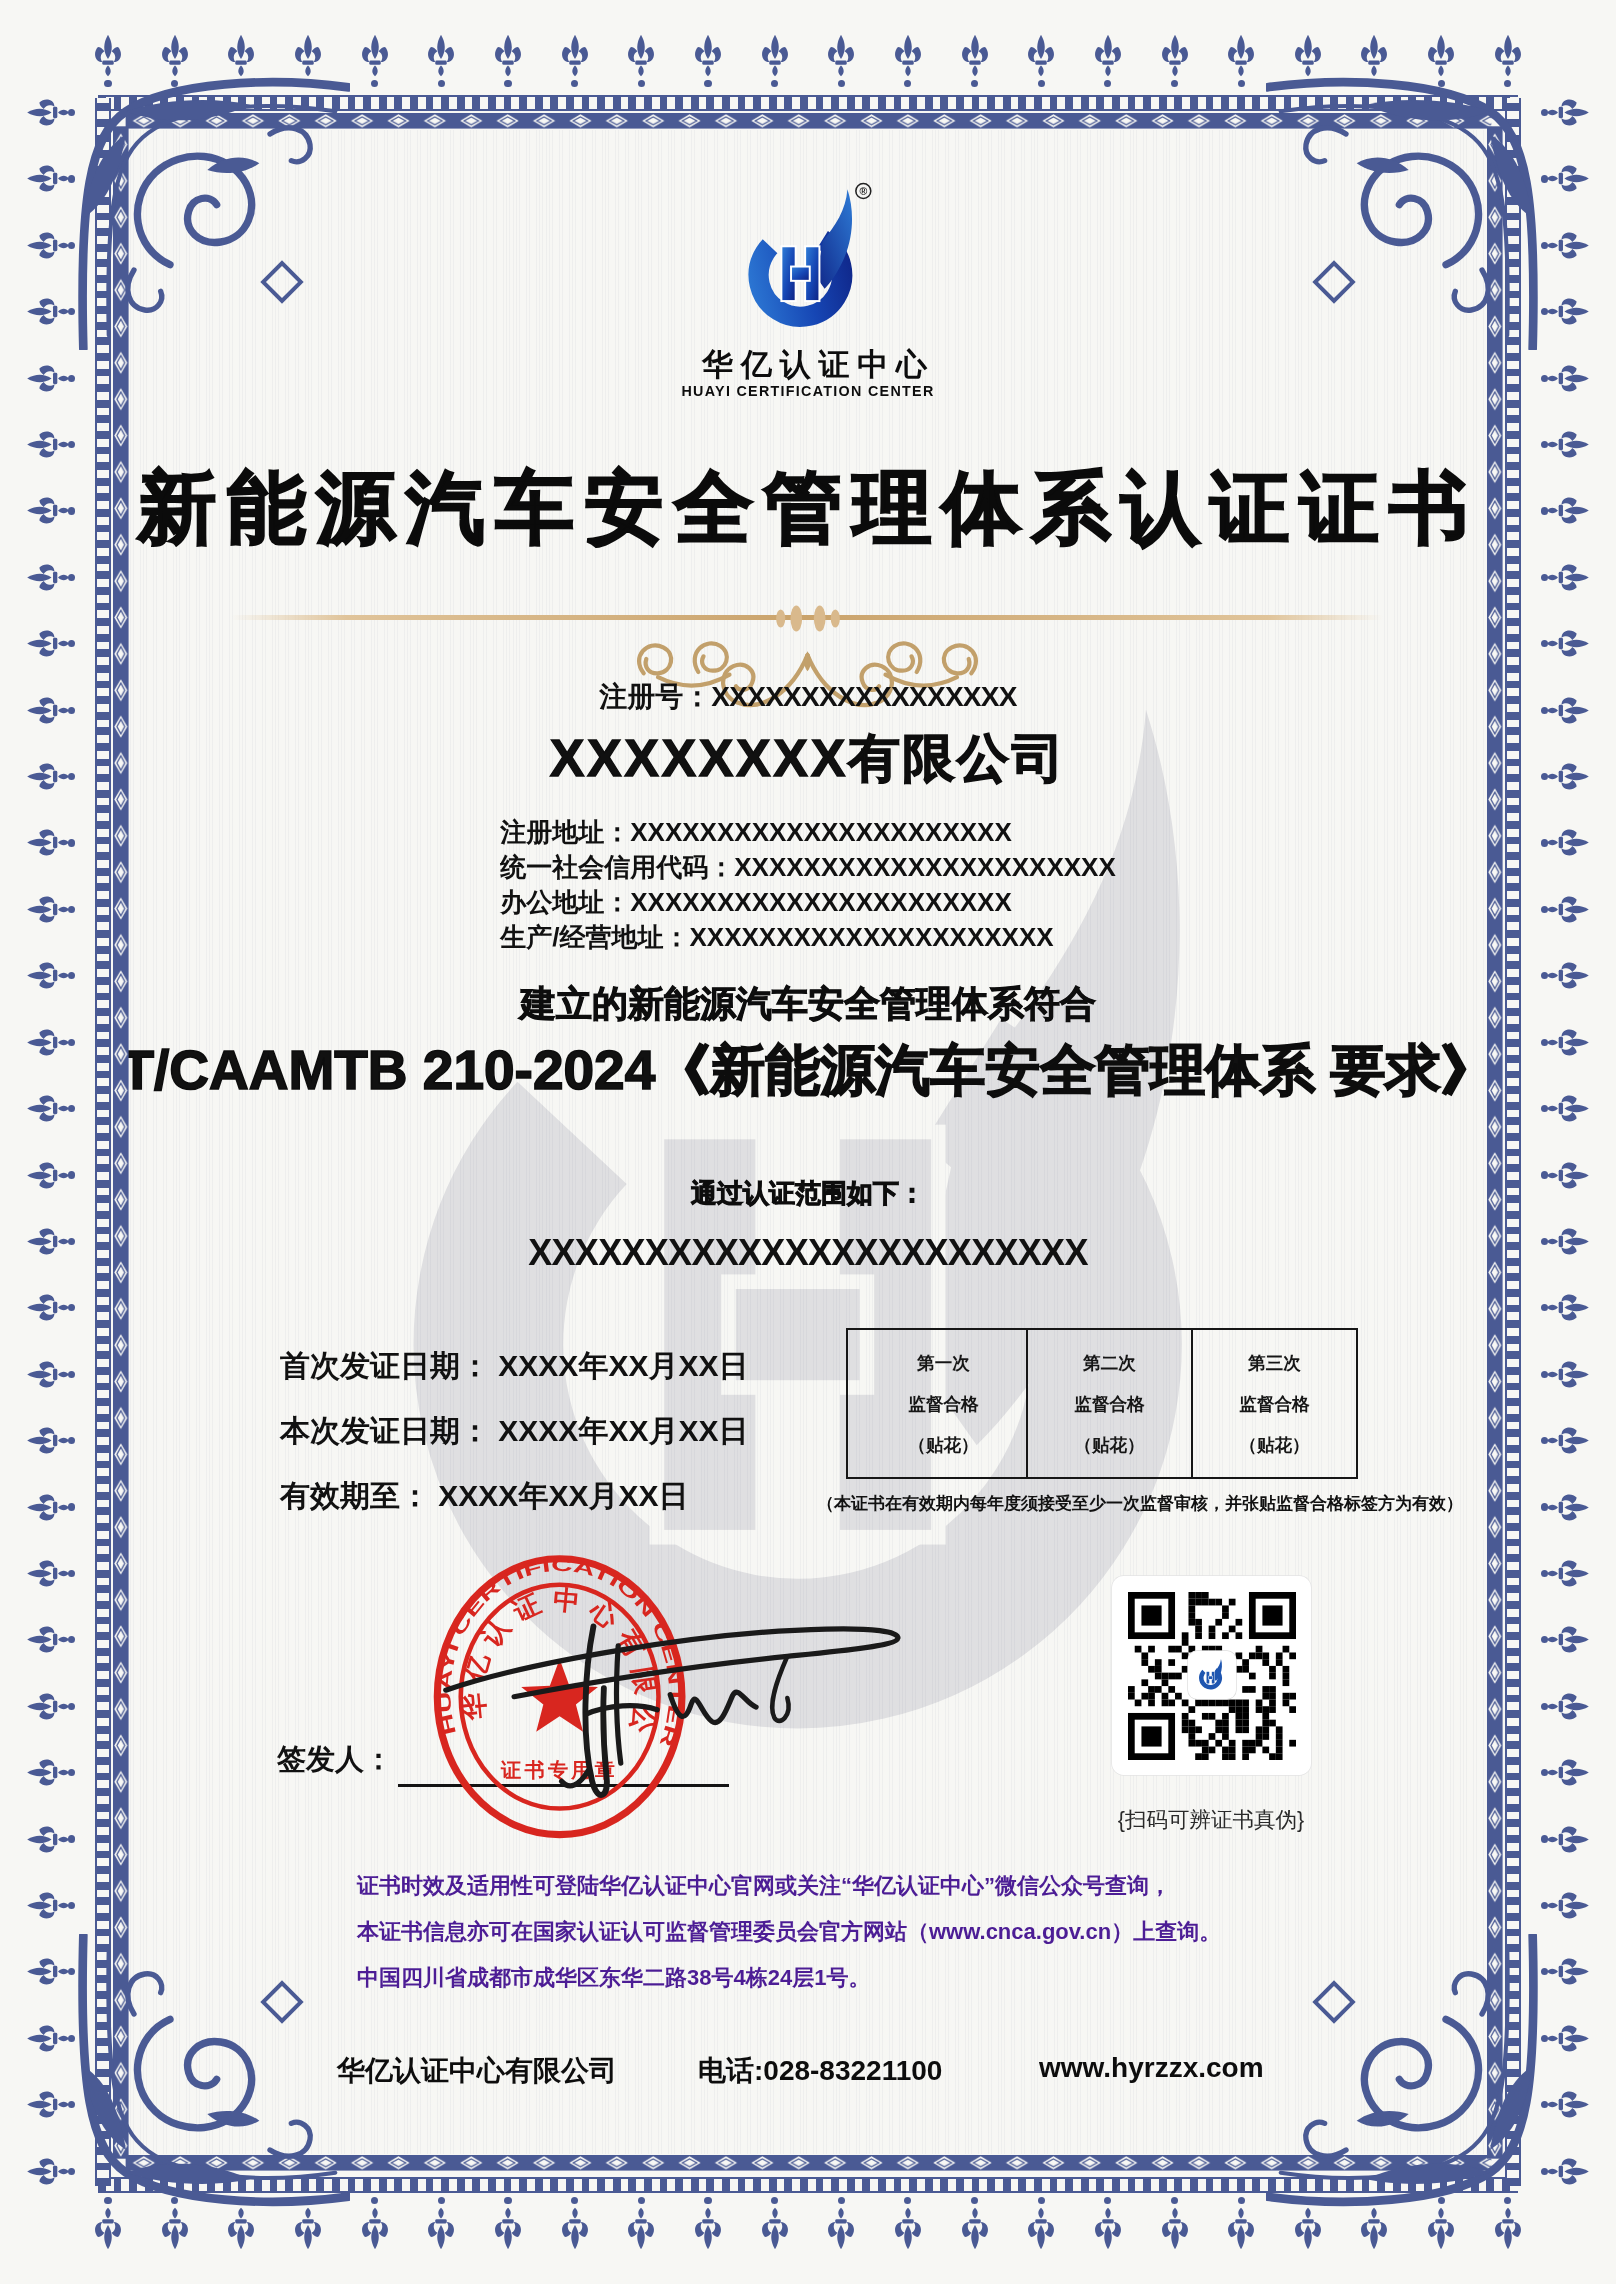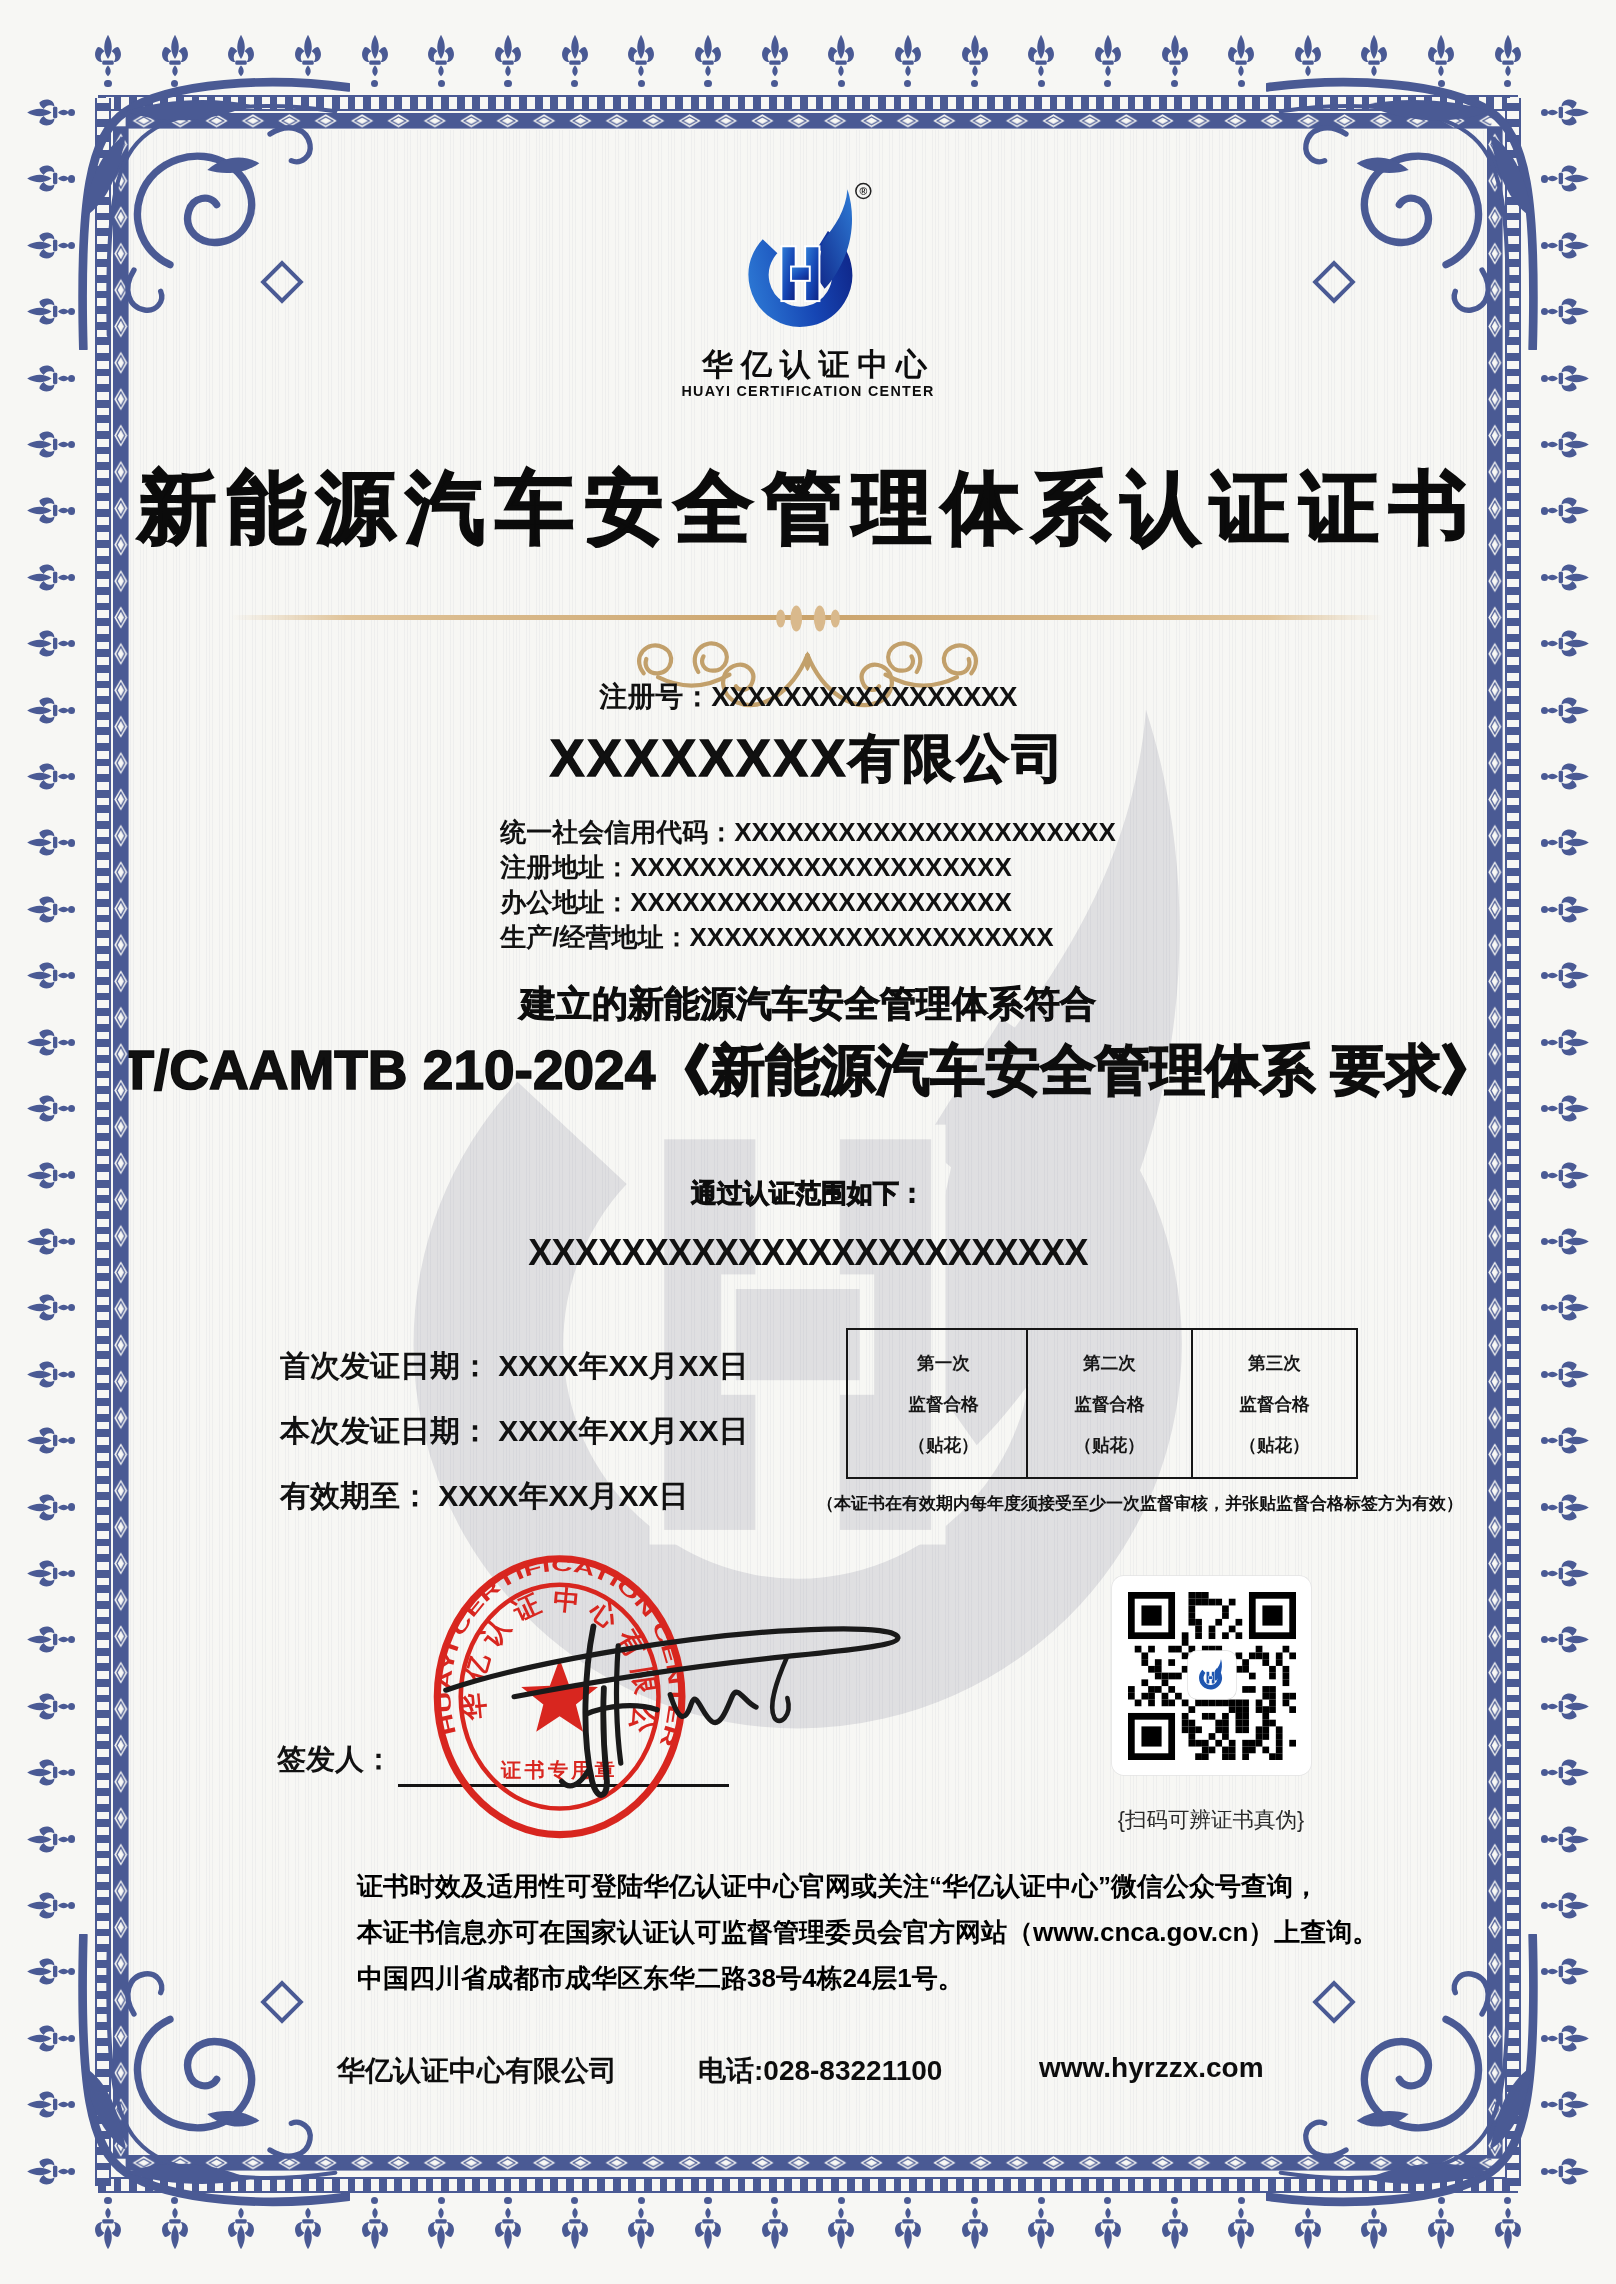--- a/index.html
+++ b/index.html
@@ -84,21 +84,21 @@
 
   
   .qr-tile{left:1112px;top:1576px;width:199px;height:199px;background:#fff;border-radius:11.7px;
            box-shadow:0 0 0 0.7px #e3e3e3;display:flex;align-items:center;justify-content:center;}
   .qr-logo{position:absolute;left:1188px;top:1651px;width:48px;height:48px;background:#fff;border-radius:9px;
            box-shadow:0 0 0 0.7px #ddd;display:flex;align-items:center;justify-content:center;}
   .qr-caption{left:1068px;top:1805px;width:286px;text-align:center;font-size:21.5px;font-weight:500;color:#2a2a2a;}
 
   
   .fnotes{left:357px;top:1863px;}
-  .fnotes div{font-size:26px;font-weight:700;line-height:46px;color:#000000;white-space:nowrap;}
+  .fnotes div{font-size:22px;font-weight:700;line-height:46px;color:#4c1d95;white-space:nowrap;}
   .fbar{top:2052px;left:0;right:0;}
   .fbar span{font-size:28px;font-weight:800;color:#0d0d0d;}
   .fbar .c1{position:absolute;left:337px;}
   .fbar .c2{position:absolute;left:698px;}
   .fbar .c3{position:absolute;left:1039px;}
   .wm{left:280px;top:612px;width:1133px;height:1302px;opacity:0.24;z-index:1;}
 </style>
 </head>
 <body>
 
@@ -941,22 +941,22 @@
   </svg>
 
   <div class="abs ctr z2 reg-line">
     <span>注册号：</span><span class="xval">XXXXXXXXXXXXXXXXX</span>
   </div>
 
   <div class="abs ctr z2 company">XXXXXXXX有限公司</div>
 
   <div class="abs z2 info-block">
     <div class="info-inner">
+      <div><span>注册地址：</span><span>XXXXXXXXXXXXXXXXXXXXXX</span></div>
       <div><span>统一社会信用代码：</span><span>XXXXXXXXXXXXXXXXXXXXXX</span></div>
-      <div><span>注册地址：</span><span>XXXXXXXXXXXXXXXXXXXXXX</span></div>
       <div><span>办公地址：</span><span>XXXXXXXXXXXXXXXXXXXXXX</span></div>
       <div><span>生产/经营地址：</span><span>XXXXXXXXXXXXXXXXXXXXX</span></div>
     </div>
   </div>
 
   <div class="abs ctr z2 conform">建立的新能源汽车安全管理体系符合</div>
   <div class="abs ctr z2 standard">T/CAAMTB 210-2024《新能源汽车安全管理体系 要求》</div>
 
   <div class="abs ctr z2 scope-label">通过认证范围如下：</div>
   <div class="abs ctr z2 scope-value">XXXXXXXXXXXXXXXXXXXXXXXX</div>

